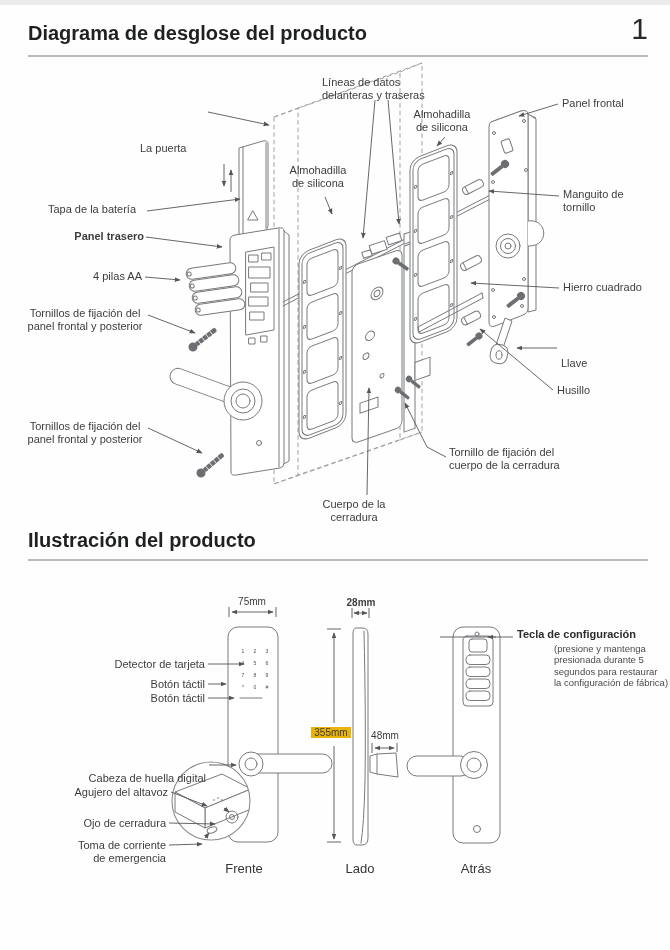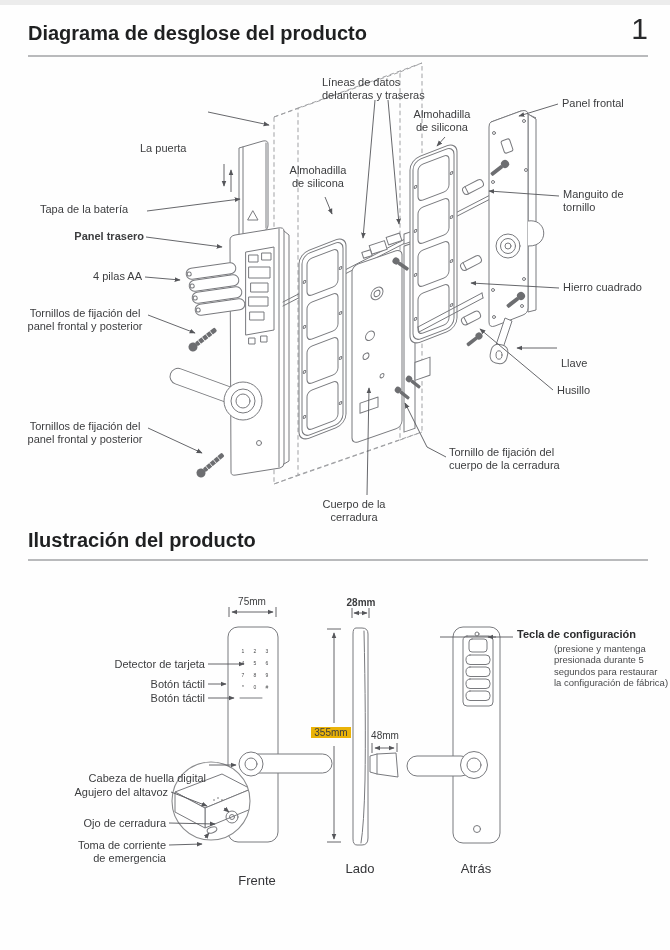--- a/index.html
+++ b/index.html
@@ -355,21 +355,21 @@
   </svg>
 
   <div class="lbl" style="left:140px;top:106px;width:66px;text-align:left;margin-top:36px;">La puerta</div>
   <div class="lbl" style="left:322px;top:76px;width:120px;">Líneas de datos
 delanteras y traseras</div>
   <div class="lbl" style="left:270px;top:164px;width:96px;text-align:center;">Almohadilla
 de silicona</div>
   <div class="lbl" style="left:399px;top:108px;width:86px;text-align:center;">Almohadilla
 de silicona</div>
   <div class="lbl" style="left:562px;top:97px;width:100px;">Panel frontal</div>
-  <div class="lbl" style="left:40px;top:203px;width:104px;text-align:left;">Tapa de la batería</div>
+  <div class="lbl" style="left:40px;top:203px;width:104px;text-align:center;">Tapa de la batería</div>
   <div class="lbl" style="left:54px;top:230px;width:90px;text-align:right;font-weight:bold;">Panel trasero</div>
   <div class="lbl" style="left:62px;top:270px;width:80px;text-align:right;">4 pilas AA</div>
   <div class="lbl" style="left:23px;top:307px;width:124px;text-align:center;">Tornillos de fijación del
 panel frontal y posterior</div>
   <div class="lbl" style="left:23px;top:420px;width:124px;text-align:center;">Tornillos de fijación del
 panel frontal y posterior</div>
   <div class="lbl" style="left:563px;top:188px;width:90px;">Manguito de
 tornillo</div>
   <div class="lbl" style="left:563px;top:281px;width:100px;">Hierro cuadrado</div>
   <div class="lbl" style="left:561px;top:357px;width:60px;">Llave</div>
@@ -390,16 +390,16 @@
   <div class="cfgn" style="left:517px;top:643px;width:140px;margin-left:37px;">(presione y mantenga
 presionada durante 5
 segundos para restaurar
 la configuración de fábrica)</div>
 
   <div class="dim" style="left:232px;top:596px;width:40px;">75mm</div>
   <div class="dim" style="left:341px;top:597px;width:40px;font-weight:bold;">28mm</div>
   <div class="dim" style="left:311px;top:727px;width:40px;background:#eab308;">355mm</div>
   <div class="dim" style="left:365px;top:730px;width:40px;">48mm</div>
 
-  <div class="cap" style="left:227px;top:861px;width:60px;margin-top:12px;">Frente</div>
+  <div class="cap" style="left:214px;top:861px;width:60px;">Frente</div>
   <div class="cap" style="left:330px;top:861px;width:60px;">Lado</div>
   <div class="cap" style="left:446px;top:861px;width:60px;">Atrás</div>
 </div>
 
 </body></html>

